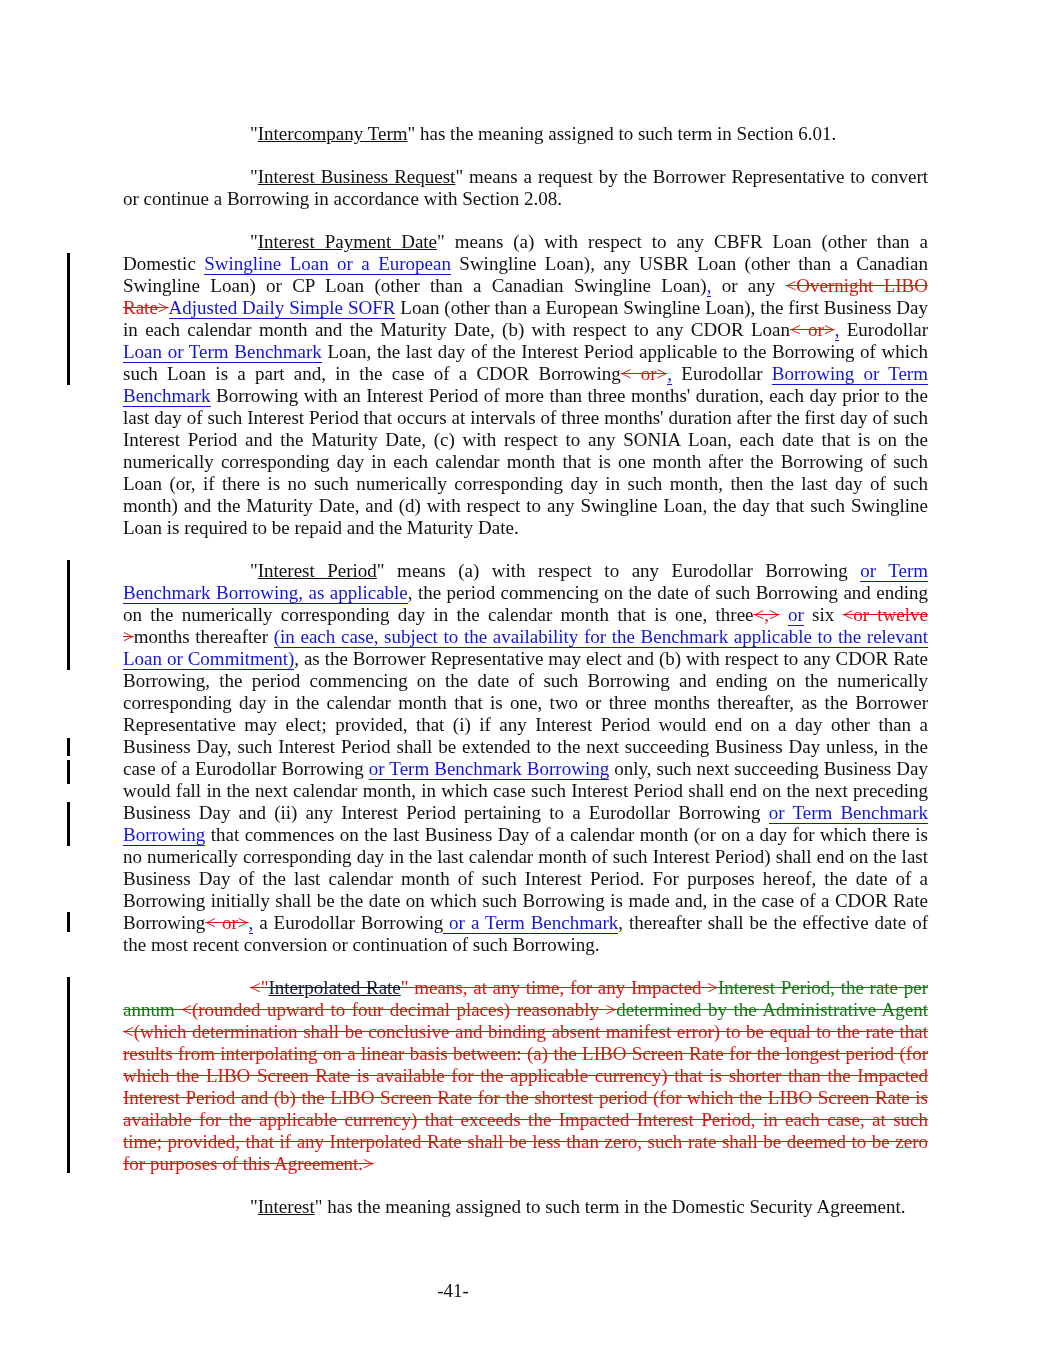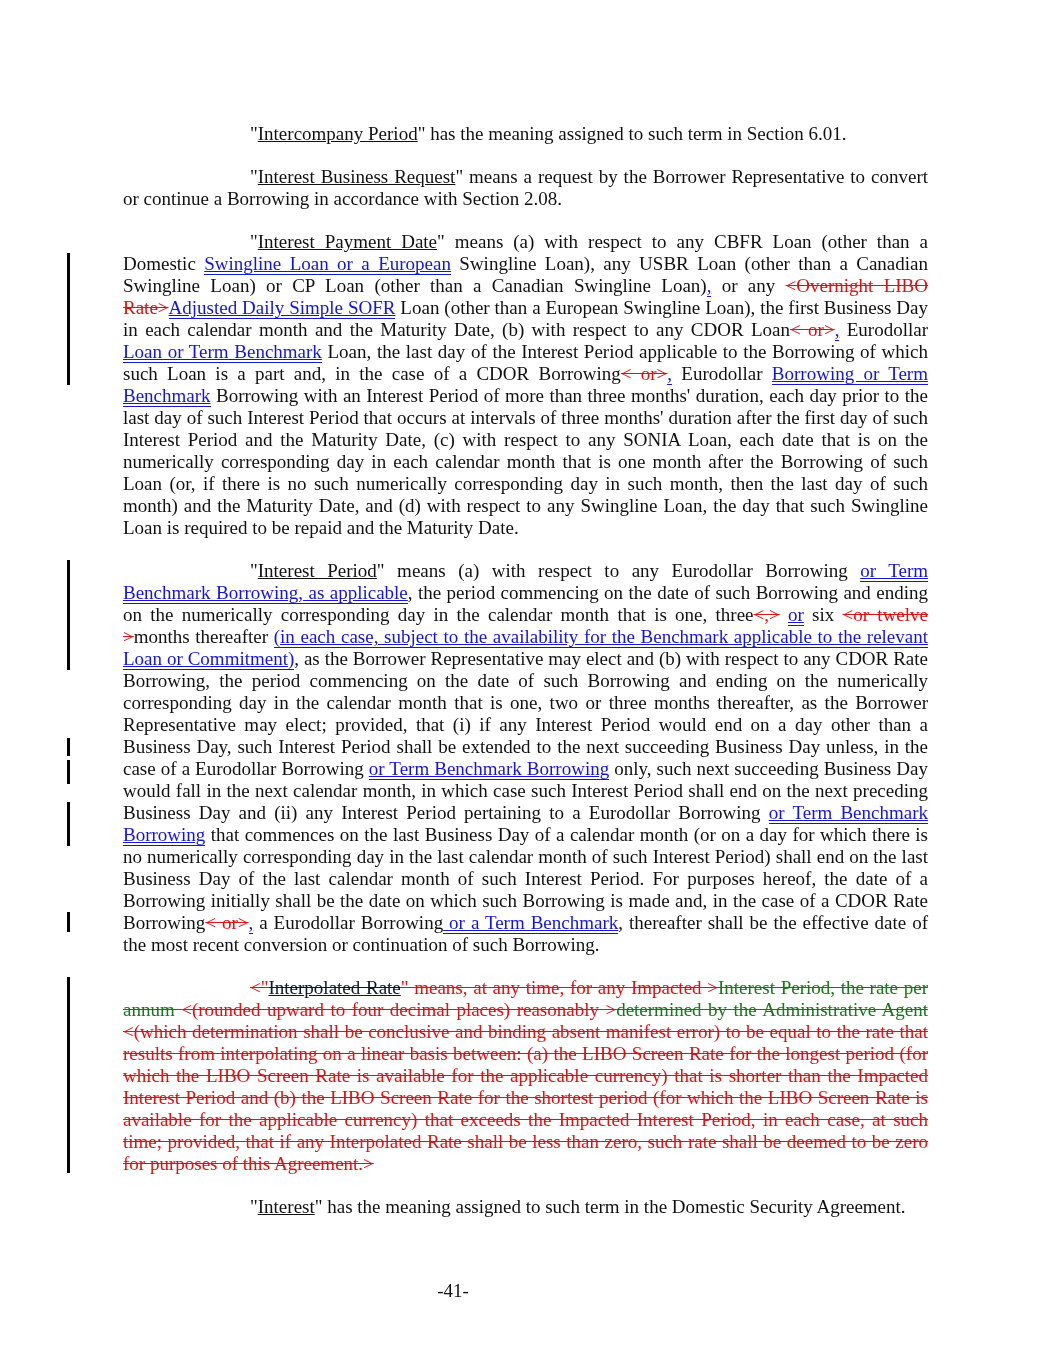--- a/index.html
+++ b/index.html
@@ -9,21 +9,21 @@
     color: #111111;
   }
   .page { position: absolute; inset: 0; background: #ffffff; }
   .content {
     position: absolute; left: 123px; top: 123px; width: 805px;
     font-size: 19px; line-height: 22px; text-align: justify;
   }
   .para { margin: 0 0 21px 0; text-indent: 127px; }
   .run-t    { color: #111111; }
   .run-term { color: #111111; text-decoration: underline; }
-  .run-ins  { color: #1515d6; text-decoration: underline; border-bottom: 1px solid #1515d6; }
+  .run-ins  { color: #1515d6; border-bottom: 1px solid #1515d6; }
   .run-del  { color: #df1111; text-decoration: line-through; }
   .run-delu { color: #0f172a; text-decoration: underline line-through; }
   .run-delg { color: #177817; text-decoration: line-through; }
   .change-bar {
     position: absolute; left: 67px; width: 3px; background: #000000;
   }
   .footer {
     position: absolute; left: 0; top: 1280px; width: 906px;
     text-align: center; font-size: 19px; color: #111111;
   }
@@ -35,21 +35,21 @@
 
   <div class="change-bar" style="top:253px; height:132px;"></div>
   <div class="change-bar" style="top:560px; height:110px;"></div>
   <div class="change-bar" style="top:738px; height:18px;"></div>
   <div class="change-bar" style="top:760px; height:24px;"></div>
   <div class="change-bar" style="top:802px; height:44px;"></div>
   <div class="change-bar" style="top:912px; height:20px;"></div>
   <div class="change-bar" style="top:977px; height:196px;"></div>
 
   <div class="content">
-    <p class="para"><span class="run-t">"</span><span class="run-term">Intercompany Period</span><span class="run-t">" has the meaning assigned to such term in Section 6.01.</span></p>
+    <p class="para"><span class="run-t">"</span><span class="run-term">Intercompany Term</span><span class="run-t">" has the meaning assigned to such term in Section 6.01.</span></p>
     <p class="para"><span class="run-t">"</span><span class="run-term">Interest Business Request</span><span class="run-t">" means a request by the Borrower Representative to convert or continue a Borrowing in accordance with Section 2.08.</span></p>
     <p class="para"><span class="run-t">"</span><span class="run-term">Interest Payment Date</span><span class="run-t">" means (a) with respect to any CBFR Loan (other than a Domestic </span><span class="run-ins">Swingline Loan or a European</span><span class="run-t"> Swingline Loan), any USBR Loan (other than a Canadian Swingline Loan) or CP Loan (other than a Canadian Swingline Loan)</span><span class="run-ins">,</span><span class="run-t"> or any </span><span class="run-del">&lt;Overnight LIBO Rate&gt;</span><span class="run-ins">Adjusted Daily Simple SOFR</span><span class="run-t"> Loan (other than a European Swingline Loan), the first Business Day in each calendar month and the Maturity Date, (b) with respect to any CDOR Loan</span><span class="run-del">&lt; or&gt;</span><span class="run-ins">,</span><span class="run-t"> Eurodollar </span><span class="run-ins">Loan or Term Benchmark</span><span class="run-t"> Loan, the last day of the Interest Period applicable to the Borrowing of which such Loan is a part and, in the case of a CDOR Borrowing</span><span class="run-del">&lt; or&gt;</span><span class="run-ins">,</span><span class="run-t"> Eurodollar </span><span class="run-ins">Borrowing or Term Benchmark</span><span class="run-t"> Borrowing with an Interest Period of more than three months' duration, each day prior to the last day of such Interest Period that occurs at intervals of three months' duration after the first day of such Interest Period and the Maturity Date, (c) with respect to any SONIA Loan, each date that is on the numerically corresponding day in each calendar month that is one month after the Borrowing of such Loan (or, if there is no such numerically corresponding day in such month, then the last day of such month) and the Maturity Date, and (d) with respect to any Swingline Loan, the day that such Swingline Loan is required to be repaid and the Maturity Date.</span></p>
     <p class="para"><span class="run-t">"</span><span class="run-term">Interest Period</span><span class="run-t">" means (a) with respect to any Eurodollar Borrowing </span><span class="run-ins">or Term Benchmark Borrowing, as applicable</span><span class="run-t">, the period commencing on the date of such Borrowing and ending on the numerically corresponding day in the calendar month that is one, three</span><span class="run-del">&lt;,&gt;</span><span class="run-t"> </span><span class="run-ins">or</span><span class="run-t"> six </span><span class="run-del">&lt;or twelve &gt;</span><span class="run-t">months thereafter </span><span class="run-ins">(in each case, subject to the availability for the Benchmark applicable to the relevant Loan or Commitment)</span><span class="run-t">, as the Borrower Representative may elect and (b) with respect to any CDOR Rate Borrowing, the period commencing on the date of such Borrowing and ending on the numerically corresponding day in the calendar month that is one, two or three months thereafter, as the Borrower Representative may elect; provided, that (i) if any Interest Period would end on a day other than a Business Day, such Interest Period shall be extended to the next succeeding Business Day unless, in the case of a Eurodollar Borrowing </span><span class="run-ins">or Term Benchmark Borrowing</span><span class="run-t"> only, such next succeeding Business Day would fall in the next calendar month, in which case such Interest Period shall end on the next preceding Business Day and (ii) any Interest Period pertaining to a Eurodollar Borrowing </span><span class="run-ins">or Term Benchmark Borrowing</span><span class="run-t"> that commences on the last Business Day of a calendar month (or on a day for which there is no numerically corresponding day in the last calendar month of such Interest Period) shall end on the last Business Day of the last calendar month of such Interest Period.  For purposes hereof, the date of a Borrowing initially shall be the date on which such Borrowing is made and, in the case of a CDOR Rate Borrowing</span><span class="run-del">&lt; or&gt;</span><span class="run-ins">,</span><span class="run-t"> a Eurodollar Borrowing</span><span class="run-ins"> or a Term Benchmark</span><span class="run-t">, thereafter shall be the effective date of the most recent conversion or continuation of such Borrowing.</span></p>
     <p class="para"><span class="run-del">&lt;"</span><span class="run-delu">Interpolated Rate</span><span class="run-del">" means, at any time, for any Impacted &gt;</span><span class="run-delg">Interest Period, the rate per annum </span><span class="run-del">&lt;(rounded upward to four decimal places) reasonably &gt;</span><span class="run-delg">determined by the Administrative Agent </span><span class="run-del">&lt;(which determination shall be conclusive and binding absent manifest error) to be equal to the rate that results from interpolating on a linear basis between: (a) the LIBO Screen Rate for the longest period (for which the LIBO Screen Rate is available for the applicable currency) that is shorter than the Impacted Interest Period and (b) the LIBO Screen Rate for the shortest period (for which the LIBO Screen Rate is available for the applicable currency) that exceeds the Impacted Interest Period, in each case, at such time; provided, that if any Interpolated Rate shall be less than zero, such rate shall be deemed to be zero for purposes of this Agreement.&gt;</span></p>
     <p class="para"><span class="run-t">"</span><span class="run-term">Interest</span><span class="run-t">" has the meaning assigned to such term in the Domestic Security Agreement.</span></p>
   </div>
 
   <div class="footer">-41-</div>
 </div>
 

